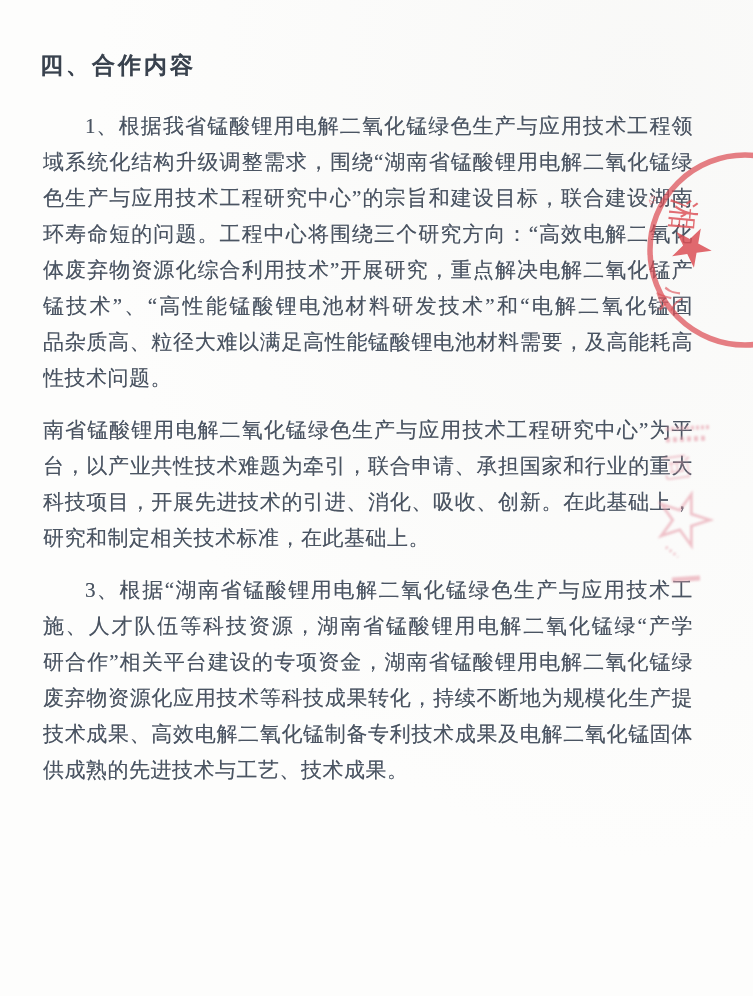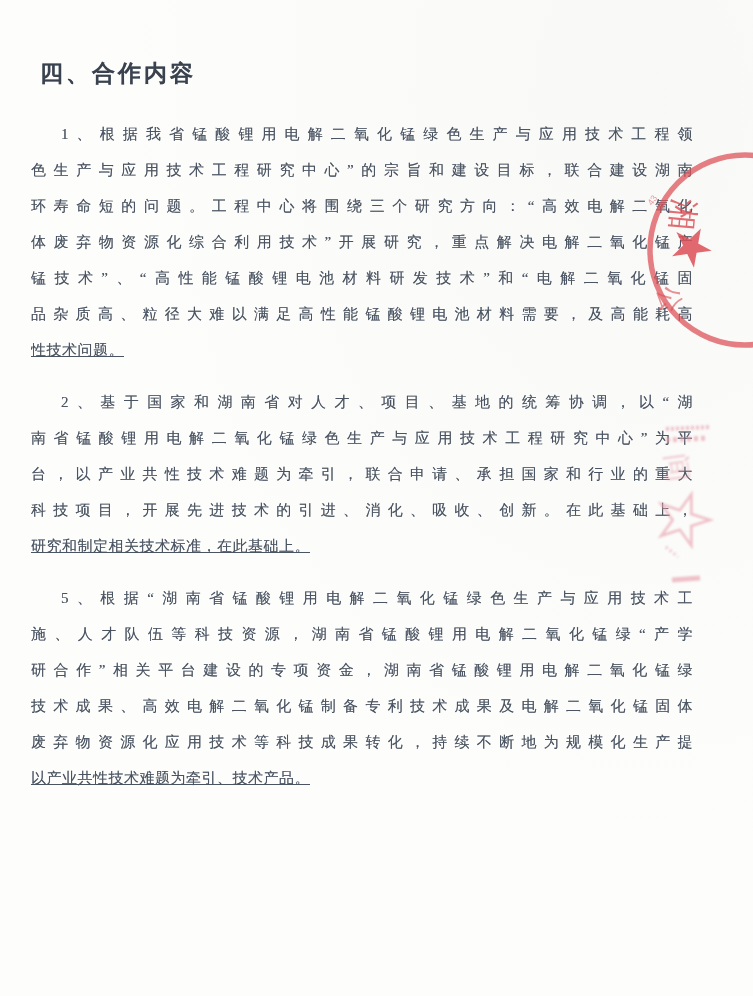--- a/index.html
+++ b/index.html
@@ -15,91 +15,92 @@
     width: 753px;
     height: 996px;
     background:
       radial-gradient(ellipse at 85% 10%, rgba(240,240,238,.35), rgba(0,0,0,0) 60%),
       #fdfdfc;
     font-family: "Liberation Serif", "DejaVu Serif", serif;
   }
   .content {
     position: absolute;
     left: 31px;
-    top: 58px;
+    top: 50px;
     width: 662px;
   }
   .heading {
     margin: 0 0 28px 9px;
     font-family: "Liberation Sans", "DejaVu Sans", sans-serif;
     font-size: 23px;
     line-height: 30px;
     font-weight: 700;
     letter-spacing: 3px;
     color: #39424e;
     text-shadow: 0 0 .5px rgba(57,66,78,.55);
   }
   .para { margin: 0; }
   .para + .para { margin-top: 16px; }
   .line {
     height: 36px;
     line-height: 36px;
-    font-size: 15px;
+    font-size: 21px;
     color: #4a5462;
     letter-spacing: .5px;
     text-align: justify;
     text-align-last: justify;
     text-justify: inter-ideograph;
     text-shadow: 0 0 .6px rgba(74,84,98,.55);
     white-space: nowrap;
     overflow: hidden;
+    margin-left: 12px;
   }
   .line.first { text-indent: 2em; }
-  .line.last  { text-align-last: left; text-decoration: underline; }
+  .line.last  { text-align-last: left; }
   .stamp {
     position: absolute;
     pointer-events: none;
   }
   .stamp-upper { left: 640px; top: 150px; }
   .stamp-lower { left: 650px; top: 415px; }
 </style>
 </head>
 <body>
 
 <div class="page">
 
   <div class="content">
 
     <h1 class="heading">四、合作内容</h1>
 
     <div class="para">
       <div class="line first">1、根据我省锰酸锂用电解二氧化锰绿色生产与应用技术工程领</div>
+      <div class="line">域系统化结构升级调整需求，围绕“湖南省锰酸锂用电解二氧化锰绿</div>
       <div class="line">色生产与应用技术工程研究中心”的宗旨和建设目标，联合建设湖南</div>
       <div class="line">环寿命短的问题。工程中心将围绕三个研究方向：“高效电解二氧化</div>
       <div class="line">体废弃物资源化综合利用技术”开展研究，重点解决电解二氧化锰产</div>
       <div class="line">锰技术”、“高性能锰酸锂电池材料研发技术”和“电解二氧化锰固</div>
       <div class="line">品杂质高、粒径大难以满足高性能锰酸锂电池材料需要，及高能耗高</div>
       <div class="line last">性技术问题。</div>
     </div>
 
     <div class="para">
-      <div class="line first">2、基于国家和湖南省对人才、项目、基地的统筹协调，以“湖</div>
       <div class="line">南省锰酸锂用电解二氧化锰绿色生产与应用技术工程研究中心”为平</div>
       <div class="line">台，以产业共性技术难题为牵引，联合申请、承担国家和行业的重大</div>
       <div class="line">科技项目，开展先进技术的引进、消化、吸收、创新。在此基础上，</div>
       <div class="line last">研究和制定相关技术标准，在此基础上。</div>
     </div>
 
     <div class="para">
-      <div class="line first">5、根据“湖南省锰酸锂用电解二氧化锰绿色生产与应用技术工</div>
+      <div class="line first">3、根据“湖南省锰酸锂用电解二氧化锰绿色生产与应用技术工</div>
       <div class="line">施、人才队伍等科技资源，湖南省锰酸锂用电解二氧化锰绿“产学</div>
       <div class="line">研合作”相关平台建设的专项资金，湖南省锰酸锂用电解二氧化锰绿</div>
+      <div class="line">废弃物资源化应用技术等科技成果转化，持续不断地为规模化生产提</div>
       <div class="line">技术成果、高效电解二氧化锰制备专利技术成果及电解二氧化锰固体</div>
-      <div class="line">废弃物资源化应用技术等科技成果转化，持续不断地为规模化生产提</div>
-      <div class="line last">以产业共性技术难题为牵引、技术产品。</div>
+      <div class="line last">供成熟的先进技术与工艺、技术成果。</div>
     </div>
 
   </div>
 
   <svg class="stamp stamp-upper" width="113" height="200" viewBox="0 0 113 200">
     <defs>
       <filter id="blur1" x="-20%" y="-20%" width="140%" height="140%">
         <feGaussianBlur stdDeviation="0.7"></feGaussianBlur>
       </filter>
     </defs>

